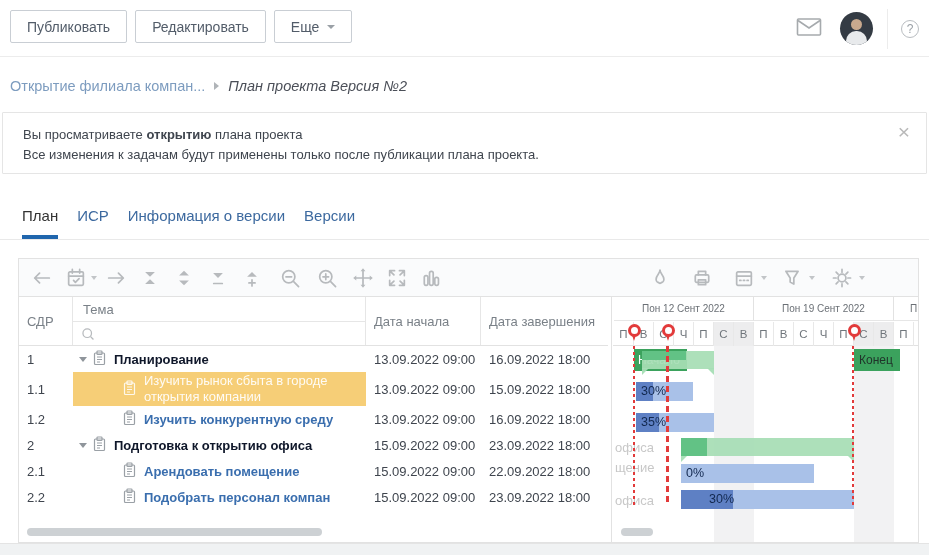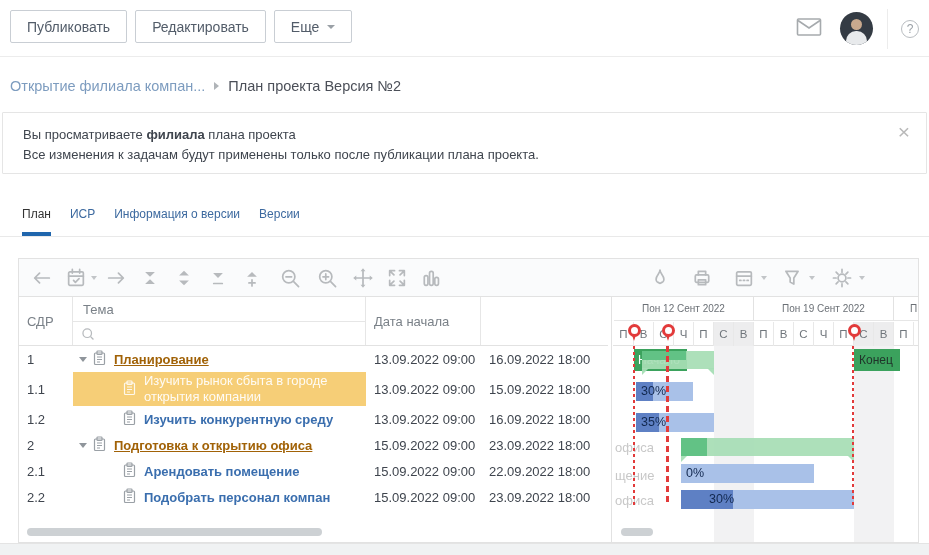--- a/index.html
+++ b/index.html
@@ -17,31 +17,31 @@
   .avatar { width:33px; height:33px; border-radius:50%; background:#343b44; position:relative; overflow:hidden; margin-right:14px; }
   .avatar::before { content:""; position:absolute; left:11px; top:7px; width:11px; height:11px; border-radius:50%; background:#c9a98e; }
   .avatar::after { content:""; position:absolute; left:6px; top:19px; width:21px; height:14px; border-radius:10px 10px 0 0; background:#e8eaec; }
   .vdiv { width:1px; height:40px; background:#ececec; margin-right:13px; }
   .help { width:18px; height:18px; border:1px solid #b9bdc1; border-radius:50%; color:#9aa0a6; font-size:12px; line-height:16px; text-align:center; margin-right:10px; cursor:pointer; }
 
   
   .crumbs { position:absolute; top:78px; left:10px; font-size:14.5px; display:flex; align-items:center; gap:9px; }
   .crumb-link { color:#7d9cbf; cursor:pointer; }
   .crumb-sep { width:0; height:0; border-top:4px solid transparent; border-bottom:4px solid transparent; border-left:5px solid #b0b4b8; }
-  .crumb-cur { color:#4b4f58; }
+  .crumb-cur { color:#4b4f58;font-style:italic; }
 
   
   .notice { position:absolute; top:112px; left:2px; width:925px; height:62px; background:#fff; border:1px solid #e5e5e5; border-radius:1px; }
   .notice .l1 { position:absolute; left:20px; top:14px; }
   .notice .l2 { position:absolute; left:20px; top:34px; }
   .notice b { font-weight:bold; }
   .notice .close { position:absolute; right:16px; top:8px; font-size:21px; color:#b9b9b9; cursor:pointer; line-height:1; }
 
   
-  .tabsbar { position:absolute; top:197px; left:0; width:929px; border-bottom:1px solid #e9e9e9; padding-left:22px; display:flex; gap:19px; font-size:12px; }
+  .tabsbar { position:absolute; top:197px; left:0; width:929px; border-bottom:1px solid #e9e9e9; padding-left:22px; display:flex; gap:19px; font-size:15px; }
   .tab { position:relative; padding:10px 0 15px; color:#3c699f; cursor:pointer; }
   .tab.active { color:#333; }
   .tab.active::after { content:""; position:absolute; left:0; right:0; bottom:0; height:4px; background:#2066ad; }
 
   
   .panel { position:absolute; top:258px; left:18px; width:901px; height:285px; border:1px solid #e2e2e2; background:#fff; }
 
   
   .gtoolbar { position:absolute; top:0; left:0; right:0; height:38px; background:#fafbfc; border-bottom:1px solid #e2e2e2; }
   .ticon { position:absolute; top:8px; width:22px; height:22px; cursor:pointer; }
@@ -65,21 +65,21 @@
   .trow { display:flex; align-items:center; height:26px; }
   .trow.tall { height:34px; }
   .c-sdr { width:54px; padding-left:8px; color:#3f454e; }
   .c-theme { width:293px; display:flex; align-items:center; height:100%; }
   .c-start, .c-end { width:115px; padding-left:8px; color:#3f454e; }
   .c-end { width:127px; }
   .rcaret { width:0; height:0; border-left:4.5px solid transparent; border-right:4.5px solid transparent; border-top:5px solid #8f959b; margin:0 6px 0 6px; cursor:pointer; }
   .clip-ic { margin-right:8px; flex:0 0 auto; cursor:pointer; }
   .clip-ic svg { width:13px; height:16px; stroke:#9aa0a6; fill:none; stroke-width:1.2; }
   .indent { width:50px; flex:0 0 auto; }
-  .t-parent { color:#a16207; font-weight:bold; text-decoration:underline; cursor:pointer; }
+  .t-parent { color:#0f172a; font-weight:bold; cursor:pointer; }
   .t-child { color:#3a6eae; font-weight:bold; cursor:pointer; }
   .hl .c-theme { background:#f6ce77; }
   .hl .t-child { color:rgba(255,255,255,.92); font-weight:normal; line-height:1.2; width:235px; }
   .hl .clip-ic svg { stroke:rgba(255,255,255,.85); }
 
   
   .vsplit { position:absolute; top:38px; bottom:0; left:592px; width:1px; background:#e2e2e2; }
 
   
   .gantt { position:absolute; top:38px; left:594px; width:305px; bottom:0; overflow:hidden; }
@@ -145,21 +145,21 @@
     </div>
   </div>
 
   <div class="crumbs">
     <span class="crumb-link">Открытие филиала компан...</span>
     <span class="crumb-sep"></span>
     <span class="crumb-cur">План проекта Версия №2</span>
   </div>
 
   <div class="notice">
-    <div class="l1"><span>Вы просматриваете </span><b>филиала</b><span> плана проекта</span></div>
+    <div class="l1"><span>Вы просматриваете </span><b>открытию</b><span> плана проекта</span></div>
     <div class="l2">Все изменения к задачам будут применены только после публикации плана проекта.</div>
     <span class="close">×</span>
   </div>
 
   <div class="tabsbar">
     <span class="tab active">План</span>
     <span class="tab">ИСР</span>
     <span class="tab">Информация о версии</span>
     <span class="tab">Версии</span>
   </div>
@@ -247,20 +247,23 @@
         <div class="srch">
           <svg width="14" height="14" viewBox="0 0 18 18" fill="none" stroke="#b7babd" stroke-width="1.6">
               <circle cx="8" cy="8" r="5.5"></circle>
               <path d="M12.5 12.5L16 16"></path>
             </svg>
           <input type="text" value="" style="">
         </div>
       </div>
       <div class="th th-start">
           <span>Дата начала</span>
+        </div>
+      <div class="th th-end">
+          <span>Дата завершения</span>
         </div>
     </div>
 
     <div class="tbody">
       <div class="trow">
         <div class="c-sdr">1</div>
         <div class="c-theme">
             <span class="rcaret"></span>
             <span class="clip-ic"><svg viewBox="0 0 13 16">
                 <rect x="1.5" y="3" width="10" height="11.5" rx="1"></rect>
@@ -393,21 +396,21 @@
         <div class="gbar bar-blue" style="left:23px;top:67px;width:78px">
             <div class="prog" style="width:23px"></div>
             <span class="pct">35%</span>
           </div>
 
         <span class="clipped" style="top:94px">офиса</span>
         <div class="gbar bar-green" style="left:68px;top:92px;width:173px">
             <div class="prog" style="width:26px"></div>
           </div>
 
-        <span class="clipped" style="top:122px">щение</span>
+        <span class="clipped" style="top:114px">щение</span>
         <div class="gbar bar-blue" style="left:68px;top:118px;width:133px">
             <span class="pct">0%</span>
           </div>
 
         <span class="clipped" style="top:147px">офиса</span>
         <div class="gbar bar-blue" style="left:68px;top:144px;width:173px">
             <div class="prog" style="width:52px"></div>
             <span class="pct" style="left:28px">30%</span>
           </div>
       </div>

